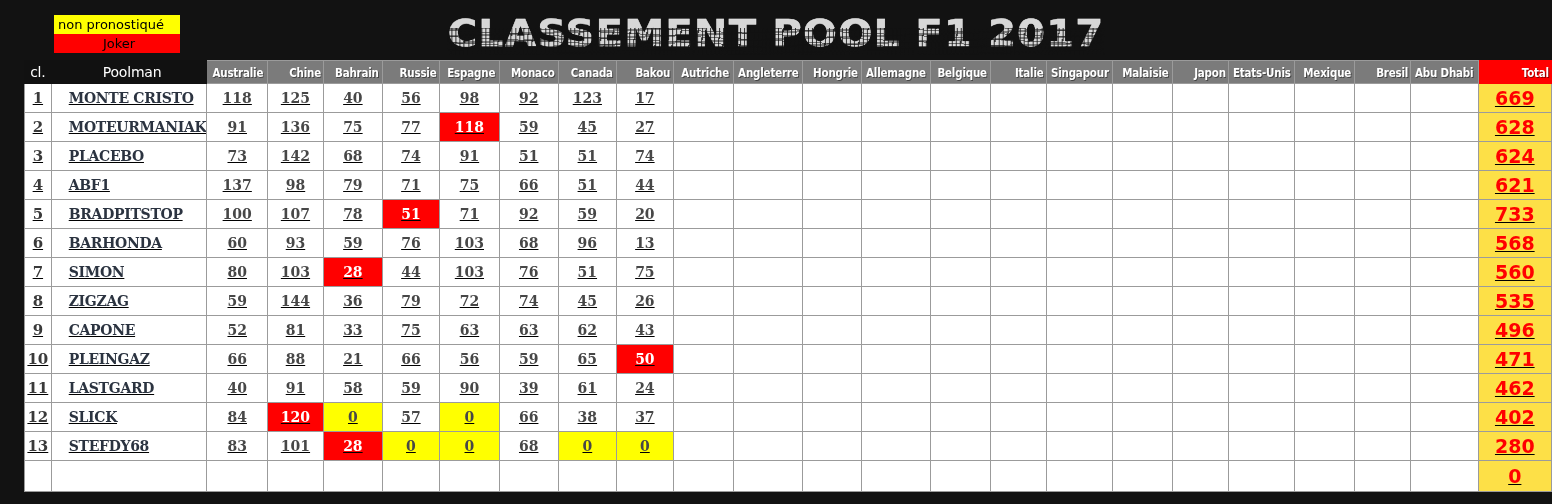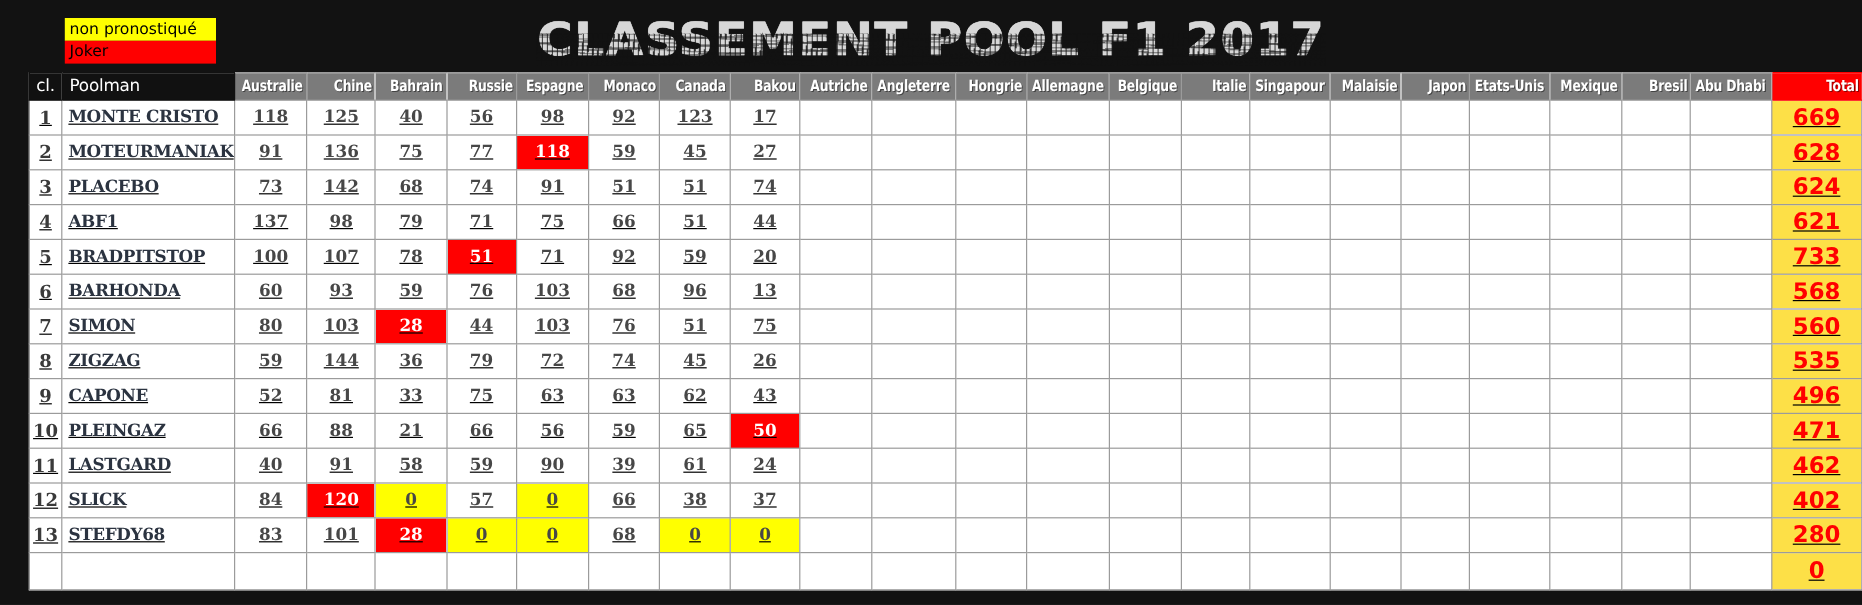--- a/index.html
+++ b/index.html
@@ -28,21 +28,21 @@
     line-height: 19px;
     font-size: 13px;
     color: #000000;
     padding-left: 4px;
     box-sizing: border-box;
     white-space: nowrap;
     overflow: hidden;
     font-family: "DejaVu Sans", sans-serif;
   }
   .legend-yellow { background: #FFFF00; }
-  .legend-red    { background: #FF0000; }
+  .legend-red    { background: #FF0000; text-align: center; }
 
   
   #title {
     position: absolute;
     left: 0;
     top: 11px;
     width: 1552px;
     text-align: center;
     font-family: "DejaVu Sans", sans-serif;
     font-size: 38px;
@@ -104,21 +104,21 @@
     letter-spacing: -0.2px;
     text-align: right;
   }
   thead th .hlabel {
     display: inline-block;
     transform: scaleX(0.88);
     text-shadow: 1px 1px 0 rgba(0,0,0,.45);
   }
   thead th.h-dark {
     background: #111111;
-    text-align: left;
+    text-align: center;
     padding-left: 6px;
     font-weight: normal;
     font-size: 14px;
     font-family: "DejaVu Sans", sans-serif;
     border-color: #111111;
   }
   thead th.h-dark .hlabel { transform: none; text-shadow: none; }
   thead th.h-cl { text-align: center; padding-left: 0; }
   thead th.h-total {
     background: #FF0000;
@@ -127,21 +127,21 @@
 
   
   td.c-rank {
     font-weight: bold;
     font-size: 15px;
     color: #3a3a3a;
     font-family: "DejaVu Serif", serif;
   }
   td.c-name {
     text-align: left;
-    padding-left: 5px;
+    padding-left: 17px;
     font-weight: bold;
     font-size: 14px;
     color: #2b3340;
     font-family: "DejaVu Serif", serif;
     letter-spacing: -0.3px;
   }
   td.c-score {
     font-weight: bold;
     font-size: 14px;
     color: #474747;

